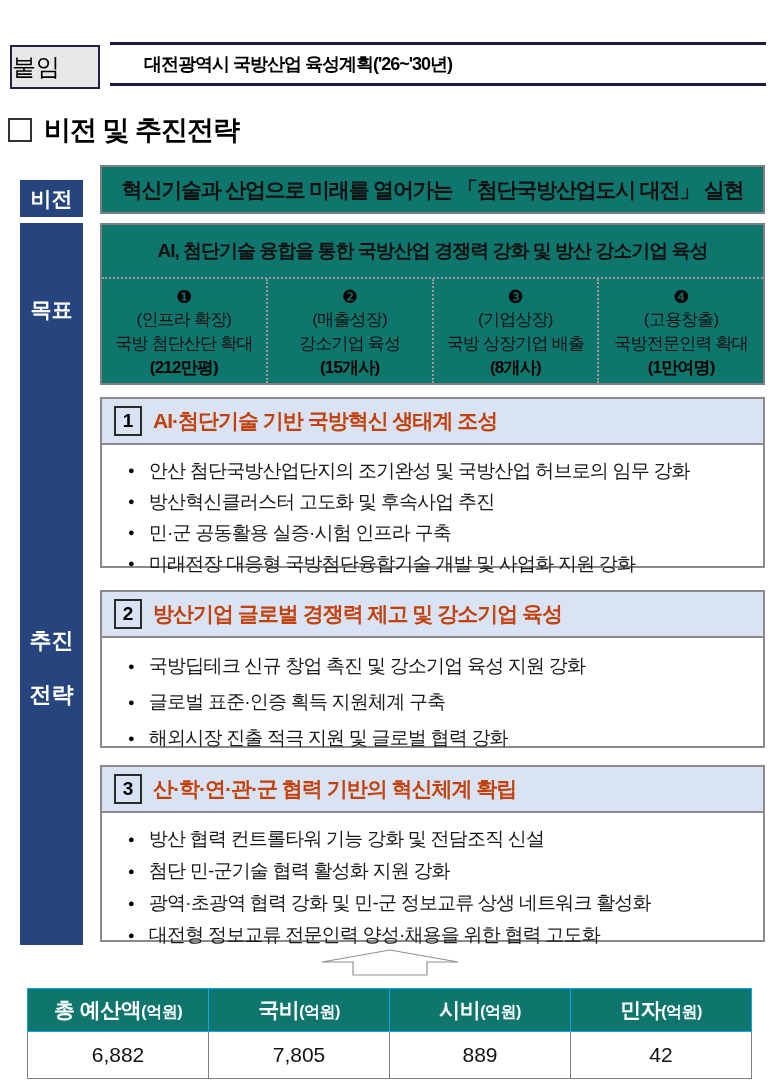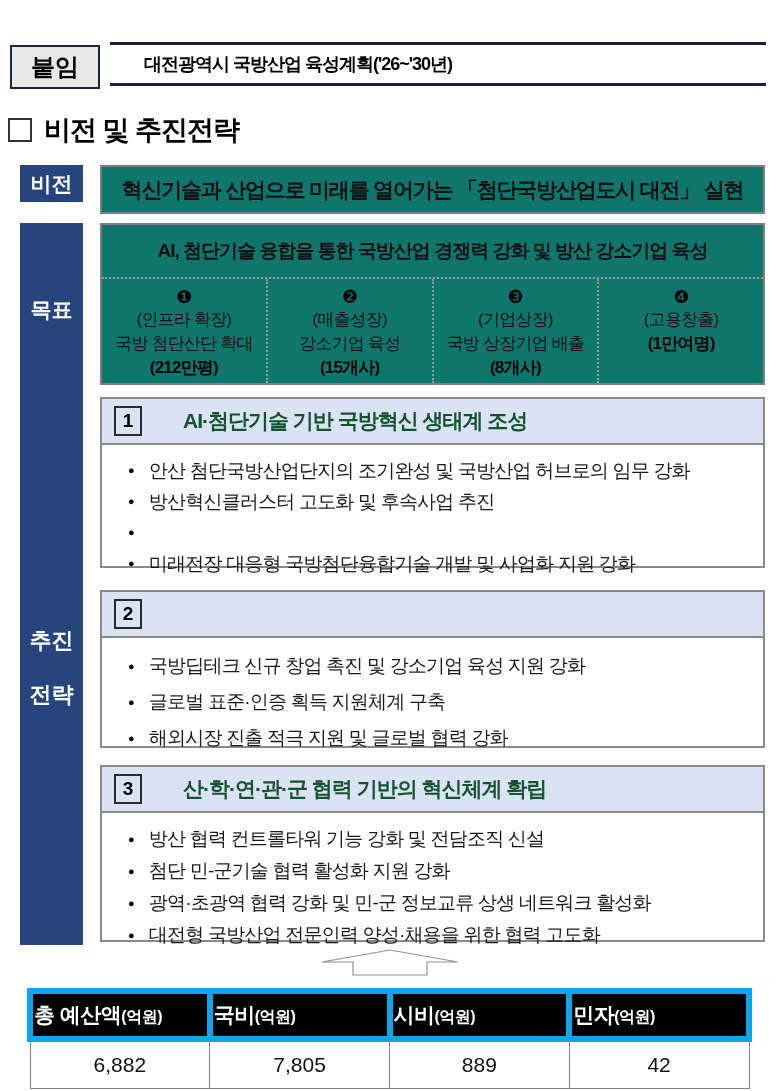--- a/index.html
+++ b/index.html
@@ -8,22 +8,22 @@
     background:#ffffff;
     font-family:"Liberation Sans","DejaVu Sans",sans-serif;
     position:relative;
     color:#111;
     overflow:hidden;
   }
   
   .attach-box{
     position:absolute;left:10px;top:45px;width:86px;height:40px;
     background:#e8e8e8;border:2px solid #1f2245;
-    display:flex;align-items:center;justify-content:center;
-    font-size:24px;font-weight:bold;color:#000;
+    display:flex;align-items:center;justify-content:flex-start;
+    font-size:24px;font-weight:normal;color:#000;
   }
   .title-block{
     position:absolute;left:110px;top:42px;width:656px;height:44px;
     border-top:3px solid #1e1c3c;border-bottom:3px solid #1e1c3c;
     display:flex;align-items:center;
     padding-left:34px;box-sizing:border-box;
     font-size:18px;font-weight:bold;color:#000;letter-spacing:-1px;
   }
   .section-heading{
     position:absolute;left:8px;top:112px;
@@ -38,21 +38,21 @@
     position:absolute;left:20px;width:63px;
     background:#26457e;color:#fff;font-weight:bold;
     display:flex;flex-direction:column;align-items:center;justify-content:center;
     font-size:21px;letter-spacing:0px;
   }
   .content-box{
     position:absolute;left:100px;width:665px;background:#0f766e;
     border:2px solid #7f7f7f;box-sizing:border-box;
   }
   
-  .vision-label{top:165px;height:37px;}
+  .vision-label{top:180px;height:37px;}
   .vision-box{
     top:165px;height:49px;
     display:flex;align-items:center;justify-content:center;
     font-size:21px;font-weight:bold;letter-spacing:-1.2px;white-space:nowrap;
   }
   
   .goals-label{top:223px;height:173px;}
   .goals-box{top:223px;height:162px;display:flex;flex-direction:column;}
   .goals-subtitle{
     height:52px;display:flex;align-items:center;justify-content:center;
@@ -81,21 +81,21 @@
     height:46px;background:#dae3f3;border-bottom:2px solid #8a8a8a;
     display:flex;align-items:center;padding-left:12px;box-sizing:border-box;
   }
   .strategy-numbox{
     width:24px;height:26px;border:2px solid #2a2a2a;
     display:flex;align-items:center;justify-content:center;
     font-size:19px;font-weight:bold;color:#000;margin-right:11px;
     background:transparent;flex:0 0 auto;
   }
   .strategy-title{
-    font-size:21px;font-weight:bold;color:#14532d;letter-spacing:-1px;white-space:nowrap;margin-left:30px;
+    font-size:21px;font-weight:bold;color:#c2410c;letter-spacing:-1px;white-space:nowrap;
   }
   .strategy-bullets{
     padding:10px 10px 0 26px;
   }
   .bullet-line{
     display:flex;align-items:flex-start;
     font-size:19px;letter-spacing:-0.8px;color:#1a1a1a;
     line-height:31px;white-space:nowrap;
   }
   .b2 .bullet-line{line-height:36px;}
@@ -104,23 +104,23 @@
     font-size:15px;margin-right:15px;color:#000;flex:0 0 auto;
   }
   
   .up-arrow{position:absolute;left:315px;top:948px;}
   
   .budget-table{
     position:absolute;left:27px;top:988px;width:725px;
     border-collapse:collapse;table-layout:fixed;
   }
   .budget-table th{
-    background:#000000;color:#fff;font-weight:bold;
+    background:#0f766e;color:#fff;font-weight:bold;
     height:40px;font-size:21px;letter-spacing:-0.5px;
-    border:6px solid #0ea5e9;text-align:left;vertical-align:middle;
+    border:1px solid #0ea5e9;text-align:center;vertical-align:middle;
   }
   .budget-table th .unit{font-size:16px;font-weight:bold;}
   .budget-table td{
     height:44px;font-size:21px;color:#111;text-align:center;vertical-align:middle;
     border:1px solid #808080;background:#fff;
   }
 </style>
 </head>
 <body>
 
@@ -163,20 +163,21 @@
     </div>
     <div class="goal-cell">
       <div class="goal-num">❸</div>
       <div>(기업상장)</div>
       <div>국방 상장기업 배출</div>
       <div class="goal-value">(8개사)</div>
     </div>
     <div class="goal-cell">
       <div class="goal-num">❹</div>
       <div>(고용창출)</div>
+      <div>국방전문인력 확대</div>
       <div class="goal-value">(1만여명)</div>
     </div>
   </div>
 </div>
 
 <div class="side-label strategy-label">
   <span>추진</span>
   <span>전략</span>
 </div>
 
@@ -189,31 +190,33 @@
     <div class="bullet-line">
         <span class="bullet-dot" style="font-size: 11px; line-height: inherit;">●</span>
         <span>안산 첨단국방산업단지의 조기완성 및 국방산업 허브로의 임무 강화</span>
       </div>
     <div class="bullet-line">
         <span class="bullet-dot" style="font-size: 11px; line-height: inherit;">●</span>
         <span>방산혁신클러스터 고도화 및 후속사업 추진</span>
       </div>
     <div class="bullet-line">
         <span class="bullet-dot" style="font-size: 11px; line-height: inherit;">●</span>
+        <span>민·군 공동활용 실증·시험 인프라 구축</span>
       </div>
     <div class="bullet-line">
         <span class="bullet-dot" style="font-size: 11px; line-height: inherit;">●</span>
         <span>미래전장 대응형 국방첨단융합기술 개발 및 사업화 지원 강화</span>
       </div>
   </div>
 </div>
 
 <div class="strategy-box b2">
   <div class="strategy-header">
     <span class="strategy-numbox">2</span>
+    <span class="strategy-title">방산기업 글로벌 경쟁력 제고 및 강소기업 육성</span>
   </div>
   <div class="strategy-bullets">
     <div class="bullet-line">
         <span class="bullet-dot" style="font-size: 11px; line-height: inherit;">●</span>
         <span>국방딥테크 신규 창업 촉진 및 강소기업 육성 지원 강화</span>
       </div>
     <div class="bullet-line">
         <span class="bullet-dot" style="font-size: 11px; line-height: inherit;">●</span>
         <span>글로벌 표준·인증 획득 지원체계 구축</span>
       </div>
@@ -237,21 +240,21 @@
     <div class="bullet-line">
         <span class="bullet-dot" style="font-size: 11px; line-height: inherit;">●</span>
         <span>첨단 민-군기술 협력 활성화 지원 강화</span>
       </div>
     <div class="bullet-line">
         <span class="bullet-dot" style="font-size: 11px; line-height: inherit;">●</span>
         <span>광역·초광역 협력 강화 및 민-군 정보교류 상생 네트워크 활성화</span>
       </div>
     <div class="bullet-line">
         <span class="bullet-dot" style="font-size: 11px; line-height: inherit;">●</span>
-        <span>대전형 국방산업 전문인력 양성·채용을 위한 협력 고도화</span>
+        <span>대전형 정보교류 전문인력 양성·채용을 위한 협력 고도화</span>
       </div>
   </div>
 </div>
 
 <svg class="up-arrow" width="150" height="30" viewBox="0 0 150 30">
   <polygon points="7,14 75,2 143,14 112,14 112,27 38,27 38,14" fill="#ffffff" stroke="#909090" stroke-width="1.2"></polygon>
 </svg>
 
 <table class="budget-table">
   <tbody>

